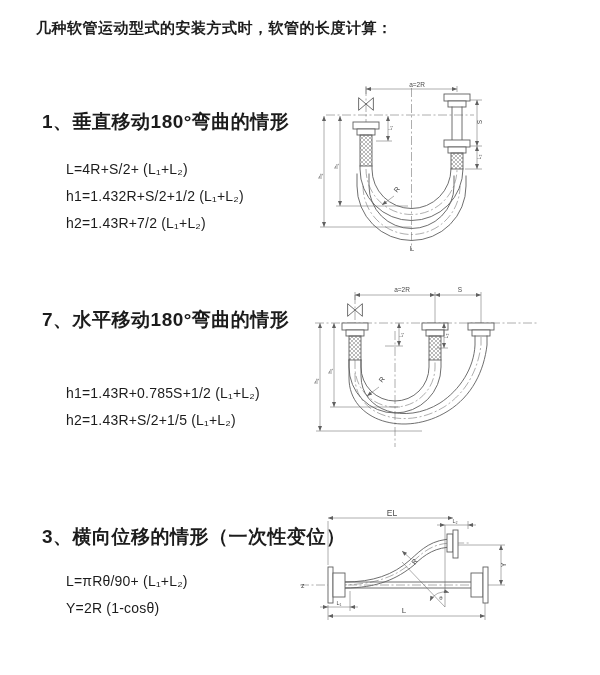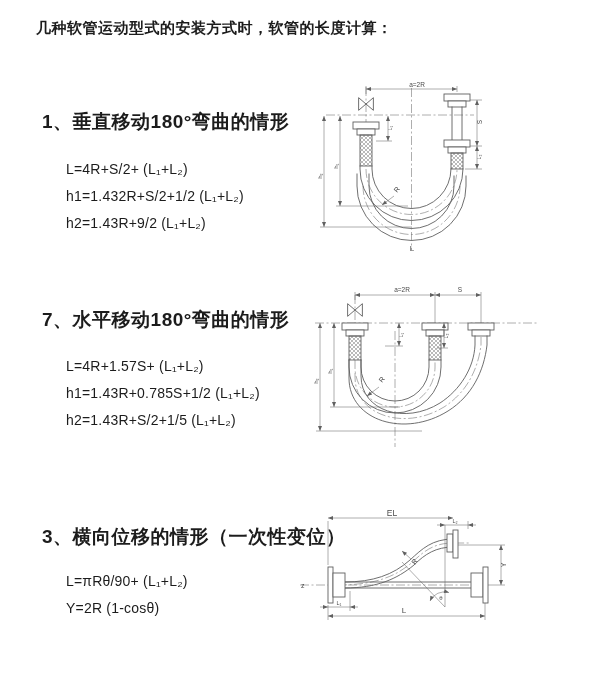--- a/index.html
+++ b/index.html
@@ -18,24 +18,23 @@
 </head>
 <body>
 
 <div class="page">
 
   <div class="title">几种软管运动型式的安装方式时，软管的长度计算：</div>
 
   <div class="heading" style="left:42px;top:109px">1、垂直移动180°弯曲的情形</div>
   <div class="formula" style="left:66px;top:139px">L=4R+S/2+ (L₁+L₂)</div>
   <div class="formula" style="left:66px;top:166px">h1=1.432R+S/2+1/2 (L₁+L₂)</div>
-  <div class="formula" style="left:66px;top:193px">h2=1.43R+9/2 (L₁+L₂)</div>
+  <div class="formula" style="left:66px;top:193px">h2=1.43R+7/2 (L₁+L₂)</div>
 
   <div class="heading" style="left:42px;top:307px">7、水平移动180°弯曲的情形</div>
-  <div class="formula" style="left:66px;top:336px">L=4R+1.57S+ (L₁+L₂)</div>
   <div class="formula" style="left:66px;top:363px">h1=1.43R+0.785S+1/2 (L₁+L₂)</div>
   <div class="formula" style="left:66px;top:390px">h2=1.43R+S/2+1/5 (L₁+L₂)</div>
 
   <div class="heading" style="left:42px;top:524px">3、横向位移的情形（一次性变位）</div>
   <div class="formula" style="left:66px;top:551px">L=πRθ/90+ (L₁+L₂)</div>
   <div class="formula" style="left:66px;top:578px">Y=2R (1-cosθ)</div>
 
   <svg class="diag" style="left:312px;top:76px" width="240" height="178" viewBox="0 0 240 178">
     <defs>
       <pattern id="p1" width="4" height="4" patternUnits="userSpaceOnUse">

